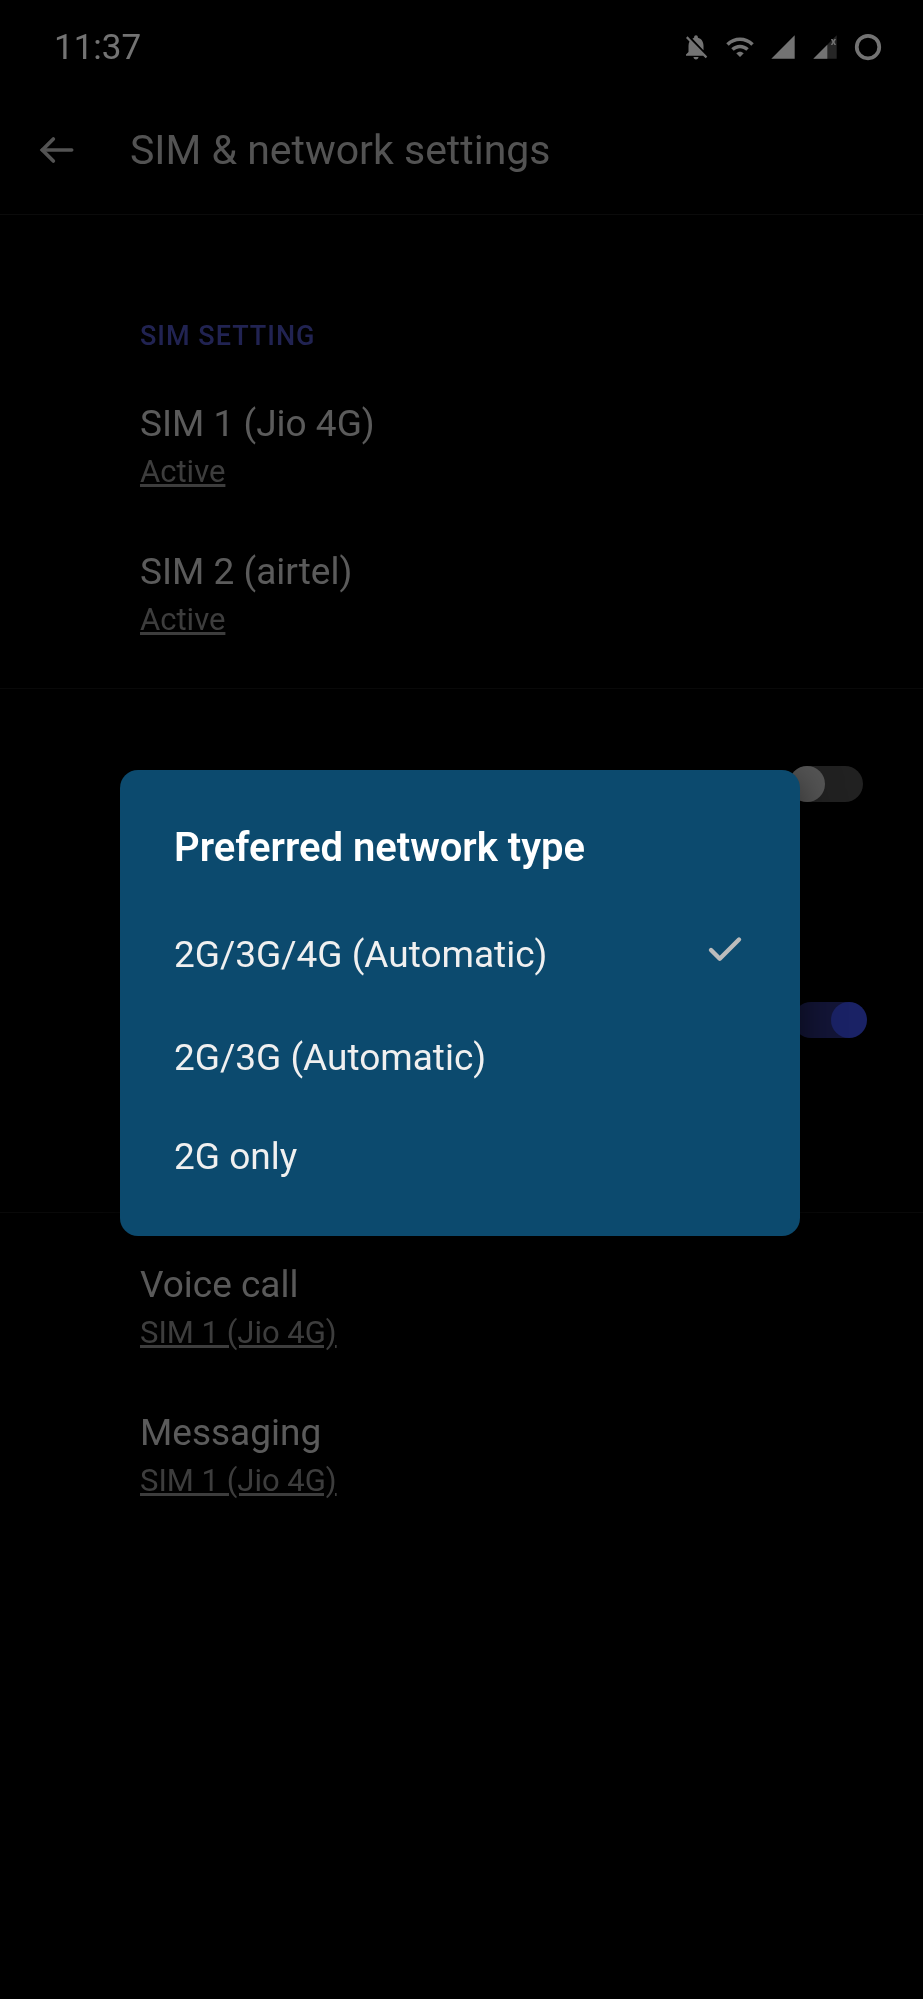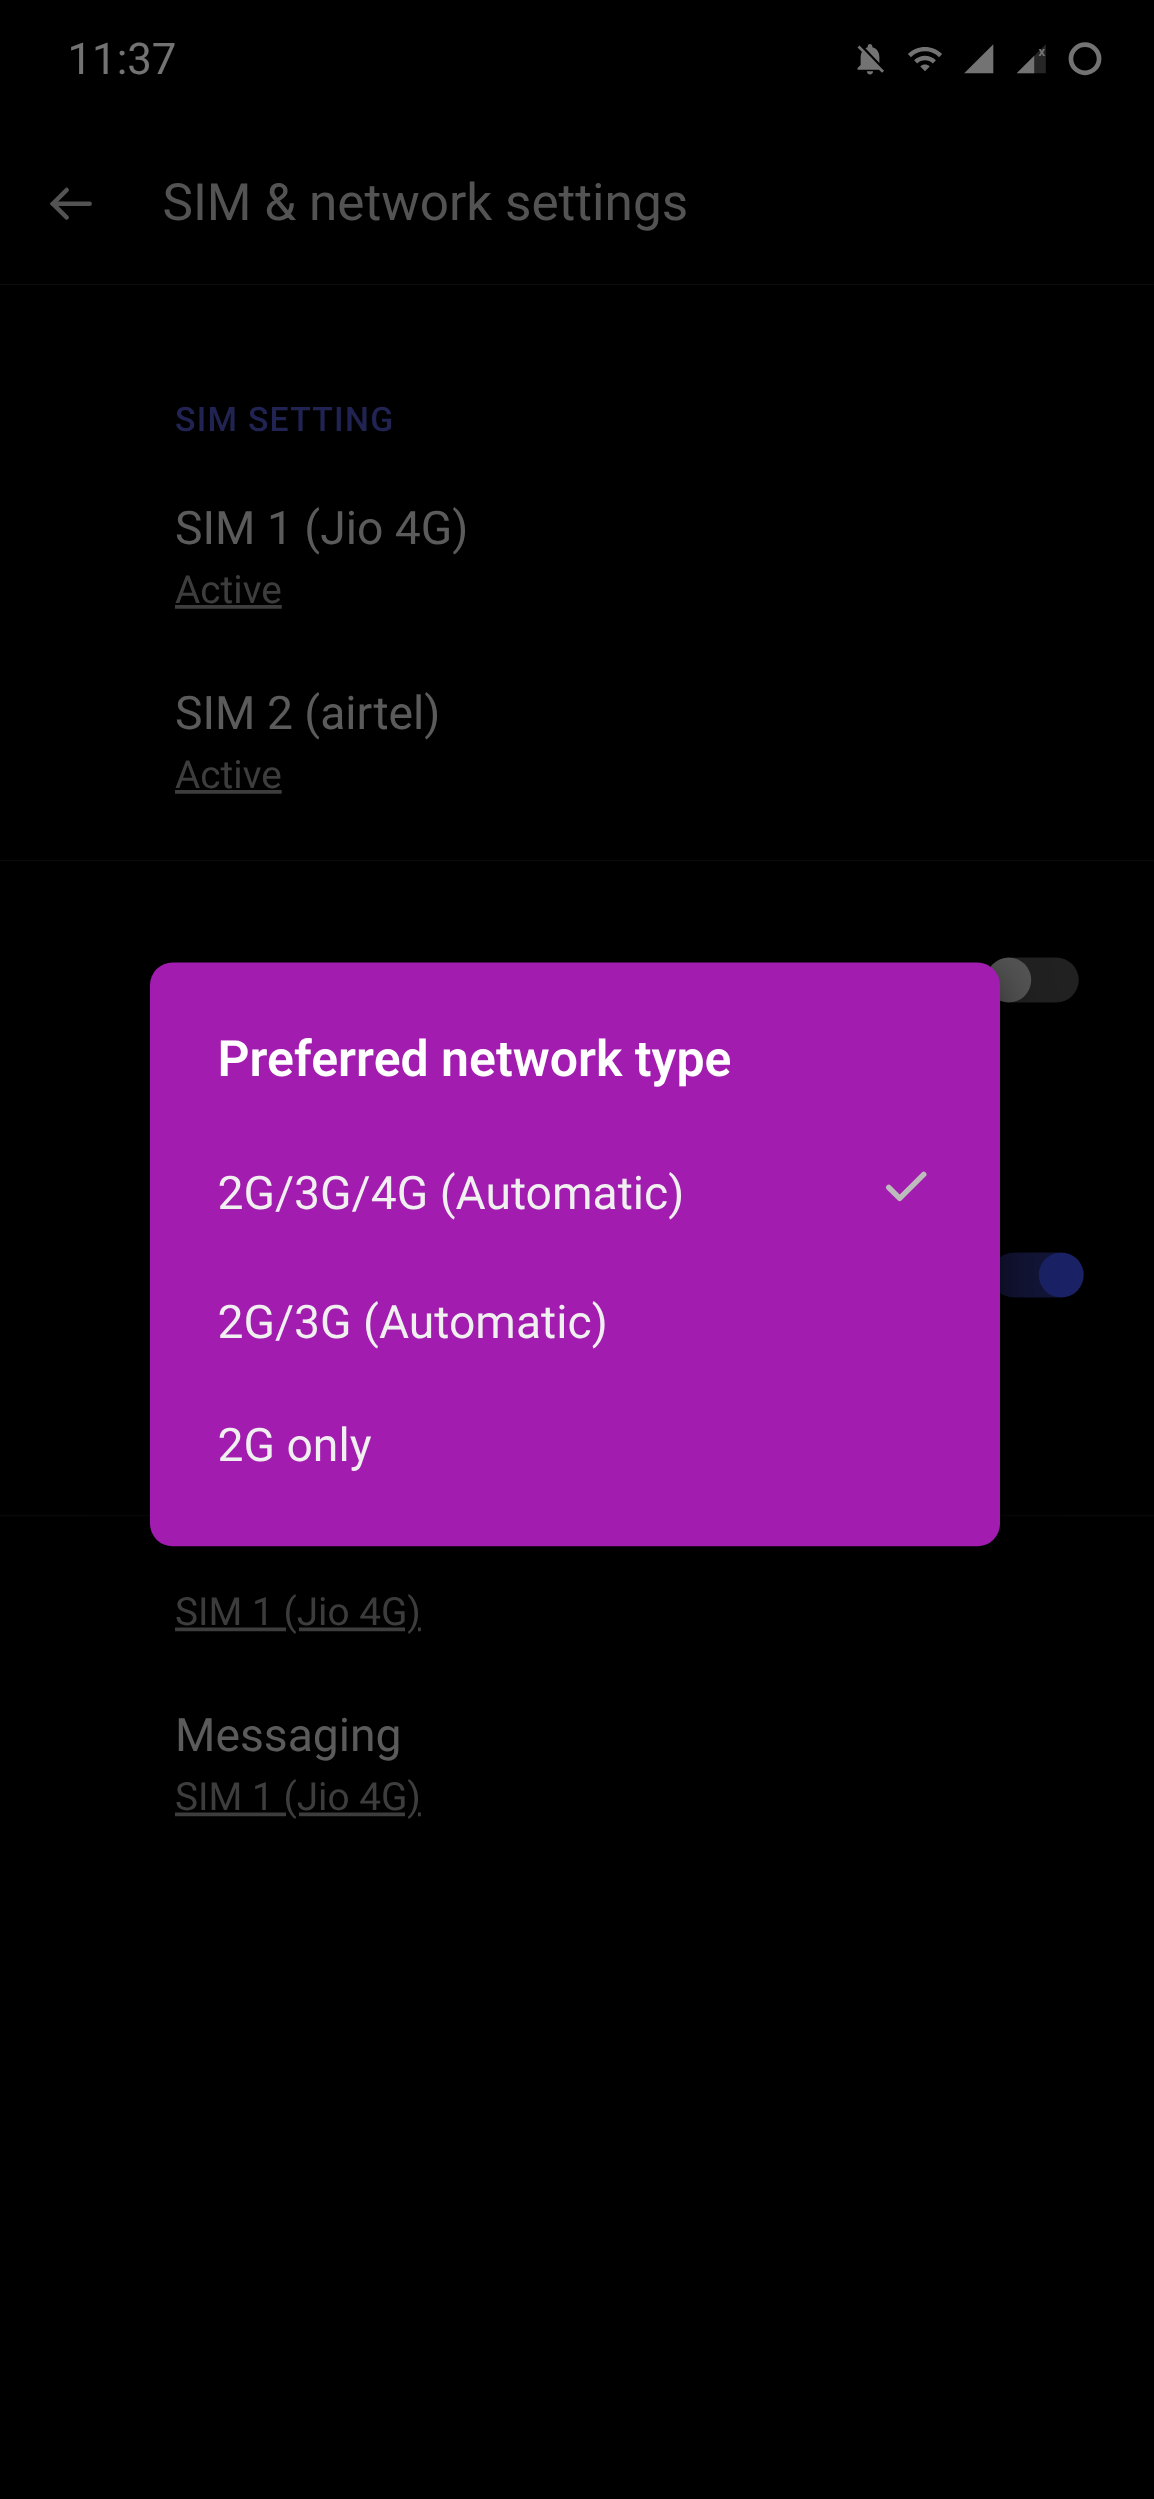--- a/index.html
+++ b/index.html
@@ -48,21 +48,20 @@
   .app-header {
     position: absolute;
     top: 125px;
     left: 0; right: 0;
     height: 90px;
     display: flex;
     align-items: center;
     padding-left: 32px;
     border-bottom: 1px solid #1a1a1a;
     padding-bottom: 40px;
-    margin-top: 13px;
   }
   .back-arrow {
     width: 50px; height: 50px;
     display: flex; align-items: center; justify-content: center;
     color: #b9b9b9;
   }
   .header-title {
     font-size: 41px;
     font-weight: 400;
     color: #b9b9b9;
@@ -121,21 +120,21 @@
     background: #141414;
     margin: 20px 0;
   }
   
   .dialog {
     position: absolute;
     z-index: 10;
     left: 120px;
     top: 770px;
     width: 680px;
-    background: #a21caf;
+    background: #0c4a6e;
     border-radius: 18px;
     padding: 54px 0 30px 0;
     box-shadow: 0 10px 40px rgba(0,0,0,0.6);
   }
   .dialog-title {
     font-size: 40px;
     font-weight: 600;
     color: #fff;
     padding: 0 54px 30px 54px;
   }
@@ -227,20 +226,21 @@
   </div>
 
   <div class="list-item">
     <div class="item-title">Data Saver</div>
   </div>
 
   <div class="divider"></div>
 
 
   <div class="list-item">
+    <div class="item-title">Voice call</div>
     <div class="item-subtitle">SIM 1  (Jio 4G)</div>
   </div>
 
   <div class="list-item">
     <div class="item-title">Messaging</div>
     <div class="item-subtitle">SIM 1  (Jio 4G)</div>
   </div>
 
 </div>
 

